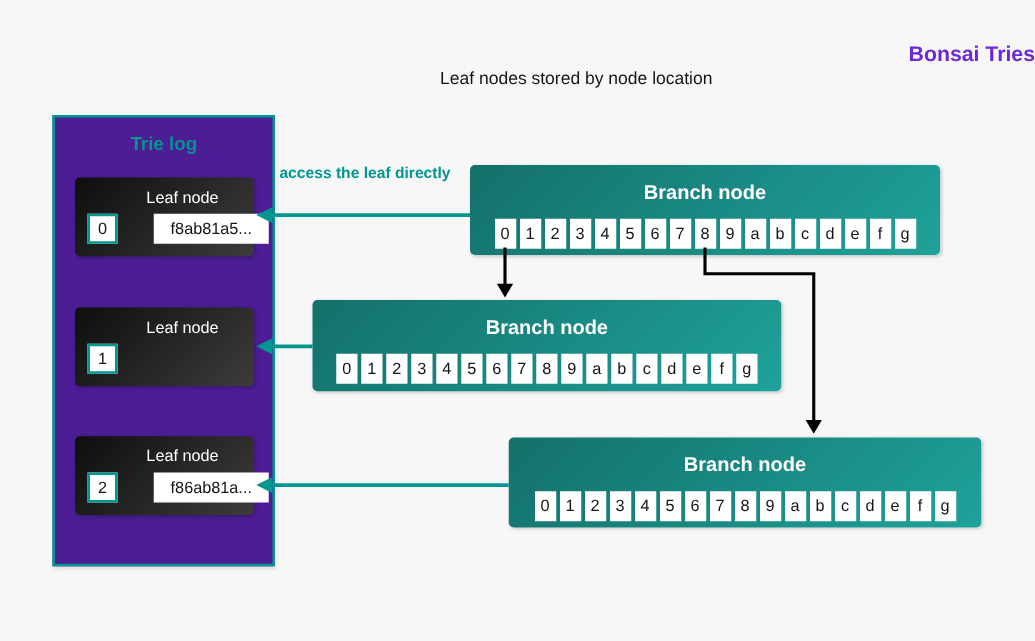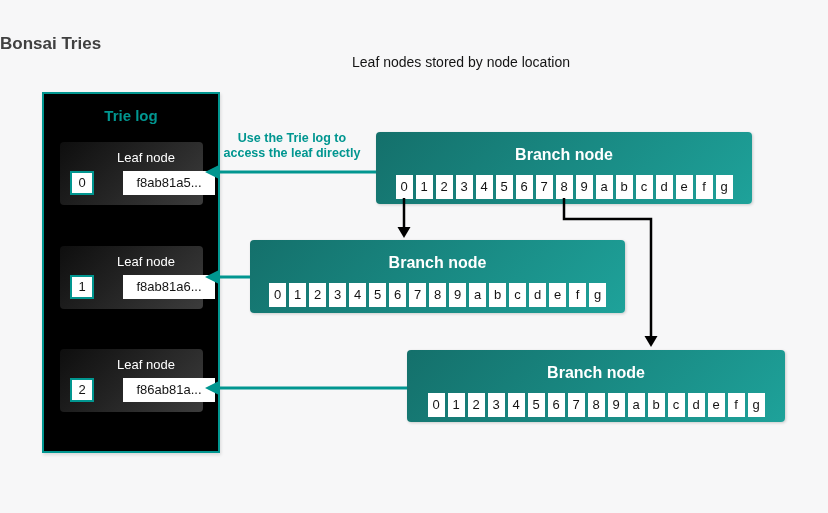--- a/index.html
+++ b/index.html
@@ -1,24 +1,24 @@
 <!DOCTYPE html>
 <html><head>
 <meta charset="utf-8">
 <style>
   html,body { margin:0; padding:0; background:#F7F7F8; font-family:"Liberation Sans",sans-serif; }
   .canvas { position:relative; width:828px; height:513px; background:#F7F7F8; overflow:hidden; }
 
-  .header-title { position:absolute; top:34px; left:0; width:828px; text-align:left;
-    color:#404040; font-size:17px; font-weight:bold; }
+  .header-title { position:absolute; top:34px; left:0; width:828px; text-align:right;
+    color:#6d28d9; font-size:17px; font-weight:bold; }
   .header-subtitle { position:absolute; top:54px; left:0; width:828px; text-align:center;
     color:#141414; font-size:14px; font-weight:500;margin-left:47px; }
 
   .trie-log { position:absolute; left:42px; top:92px; width:174px; height:357px;
-    background:#000000; border:2px solid #019690; box-shadow:1px 2px 3px rgba(0,0,0,0.12); }
+    background:#4c1d95; border:2px solid #019690; box-shadow:1px 2px 3px rgba(0,0,0,0.12); }
   .trie-log-title { position:absolute; top:13px; left:0; width:100%; text-align:center;
     color:#019690; font-size:15px; font-weight:bold; }
 
   .leaf-node { position:absolute; left:16px; width:143px; height:63px; border-radius:4px;
     background:linear-gradient(135deg,#0e0e0e 0%,#3c3c3c 100%);
     box-shadow:1px 1px 3px rgba(0,0,0,0.25); }
   .leaf-node.n0 { top:48px; }
   .leaf-node.n1 { top:152px; }
   .leaf-node.n2 { top:255px; }
   .leaf-title { position:absolute; top:8px; left:40px; width:92px; text-align:center;
@@ -59,32 +59,30 @@
 
     <div class="leaf-node n0">
       <div class="leaf-title">Leaf node</div>
       <div class="leaf-index">0</div>
       <div class="leaf-value">f8ab81a5...</div>
     </div>
 
     <div class="leaf-node n1">
       <div class="leaf-title">Leaf node</div>
       <div class="leaf-index">1</div>
-      <div class="leaf-value">f8ab81a6...</div>
     </div>
 
     <div class="leaf-node n2">
       <div class="leaf-title">Leaf node</div>
       <div class="leaf-index">2</div>
       <div class="leaf-value">f86ab81a...</div>
     </div>
   </div>
 
   <div class="annotation">
-    <div>Use the Trie log to</div>
     <div>access the leaf directly</div>
   </div>
 
   <div class="branch-node b1">
     <div class="branch-title">Branch node</div>
     <div class="cells">
       <span class="cell">0</span>
       <span class="cell">1</span>
       <span class="cell">2</span>
       <span class="cell">3</span>

